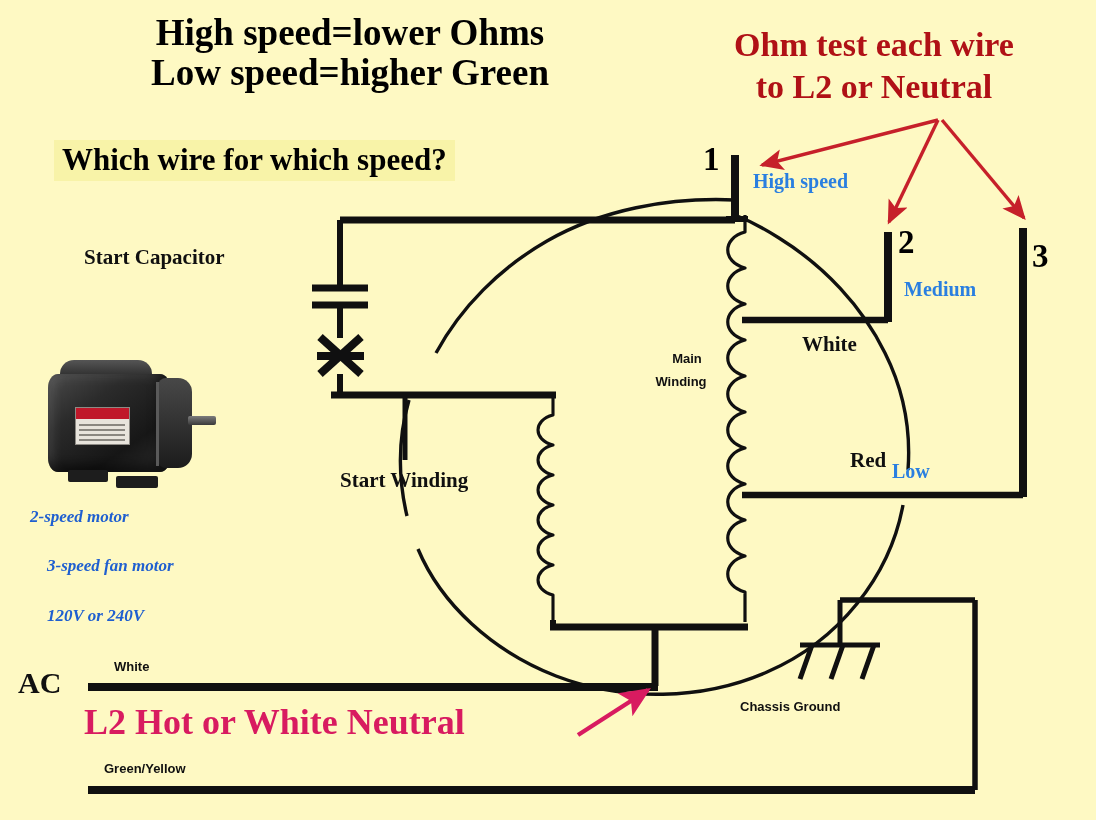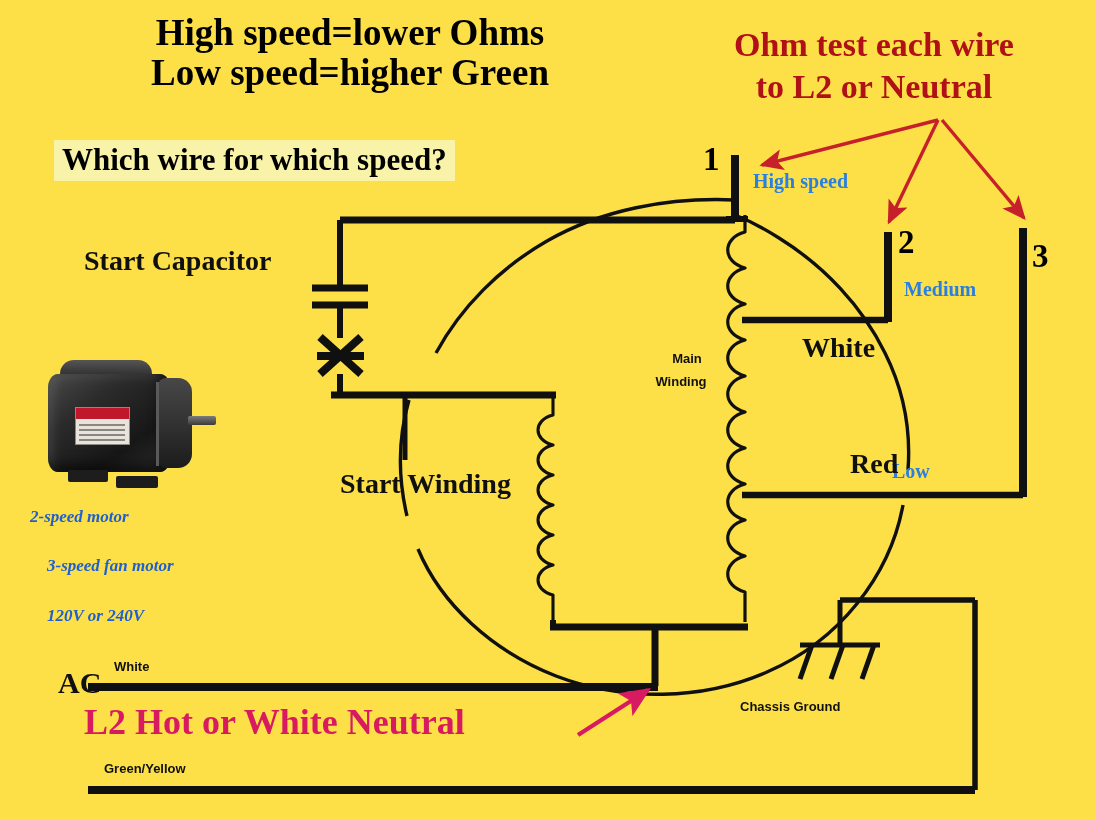--- a/index.html
+++ b/index.html
@@ -1,31 +1,31 @@
 <!DOCTYPE html>
 <html><head>
 <meta charset="utf-8">
 <title>2-Speed / 3-Speed Fan Motor Wiring Diagram</title>
 <style>
   html,body{margin:0;padding:0;background:#ffffff;}
   body{font-family:"Liberation Serif",serif;}
-  #stage{position:relative;width:1096px;height:820px;background:#fde047;overflow:hidden;}
+  #stage{position:relative;width:1096px;height:820px;background:#fef9c3;overflow:hidden;}
   #stage svg.layer{position:absolute;left:0;top:0;width:1096px;height:820px;}
   .txt{position:absolute;white-space:pre;line-height:1.02;}
 
   .hdr-black{font-family:"Liberation Serif",serif;font-weight:bold;color:#000000;font-size:37px;text-align:center;}
   .hdr-red{font-family:"Liberation Serif",serif;font-weight:bold;color:#b01116;font-size:34px;text-align:center;line-height:1.0;}
   .hl-yellow{font-family:"Liberation Serif",serif;font-weight:bold;color:#000000;font-size:31px;background:#f8f3a8;padding:2px 8px 4px 8px;}
   .blue-bold{font-family:"Liberation Serif",serif;font-weight:bold;color:#2a7fe0;font-size:20px;text-align:center;}
   .blue-note{font-family:"Liberation Serif",serif;font-weight:bold;color:#1f5fd0;font-size:17px;line-height:1.45;}
-  .lbl-serif{font-family:"Liberation Serif",serif;font-weight:bold;color:#101010;font-size:28px;text-align:right;}
+  .lbl-serif{font-family:"Liberation Serif",serif;font-weight:bold;color:#101010;font-size:21px;text-align:right;}
   .lbl-serif-sm{font-family:Liberation Sans, sans-serif;font-weight:bold;color:#101010;font-size:13px;}
   .term-num{font-family:"Liberation Serif",serif;font-weight:bold;color:#000000;font-size:33px;}
   .pink-big{font-family:"Liberation Serif",serif;font-weight:bold;color:#d81b60;font-size:36px;}
-  .ac-lbl{font-family:"Liberation Serif",serif;font-weight:bold;color:#101010;font-size:30px;margin-left:40px;}
+  .ac-lbl{font-family:"Liberation Serif",serif;font-weight:bold;color:#101010;font-size:30px;}
   .ctr{text-align:center;}
 
   
   #motor-photo{position:absolute;left:30px;top:352px;width:185px;height:140px;}
   .m-body{position:absolute;border-radius:10px/14px;background:
       linear-gradient(145deg,#4a4a4a 0%,#2b2b2b 32%,#171717 70%,#2e2e2e 100%);}
   .m-shell{left:18px;top:22px;width:122px;height:98px;box-shadow:inset -8px -6px 14px rgba(0,0,0,.65),inset 6px 4px 10px rgba(255,255,255,.10);}
   .m-top{left:30px;top:8px;width:92px;height:30px;border-radius:14px;background:linear-gradient(180deg,#555 0%,#2a2a2a 60%,#1b1b1b 100%);}
   .m-endbell{left:128px;top:26px;width:34px;height:90px;border-radius:8px 14px 14px 8px;background:linear-gradient(180deg,#484848,#1c1c1c);}
   .m-shaft{position:absolute;left:158px;top:64px;width:28px;height:9px;border-radius:2px;background:linear-gradient(180deg,#7c7c7c,#3a3a3a);}

